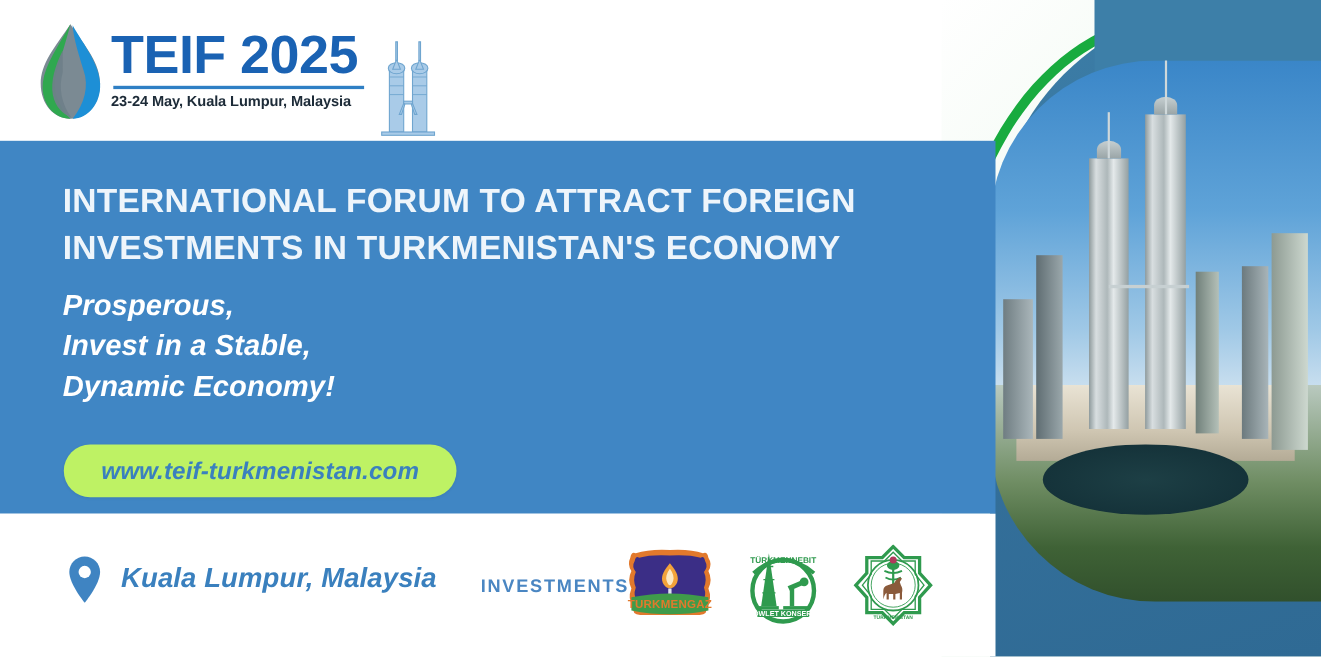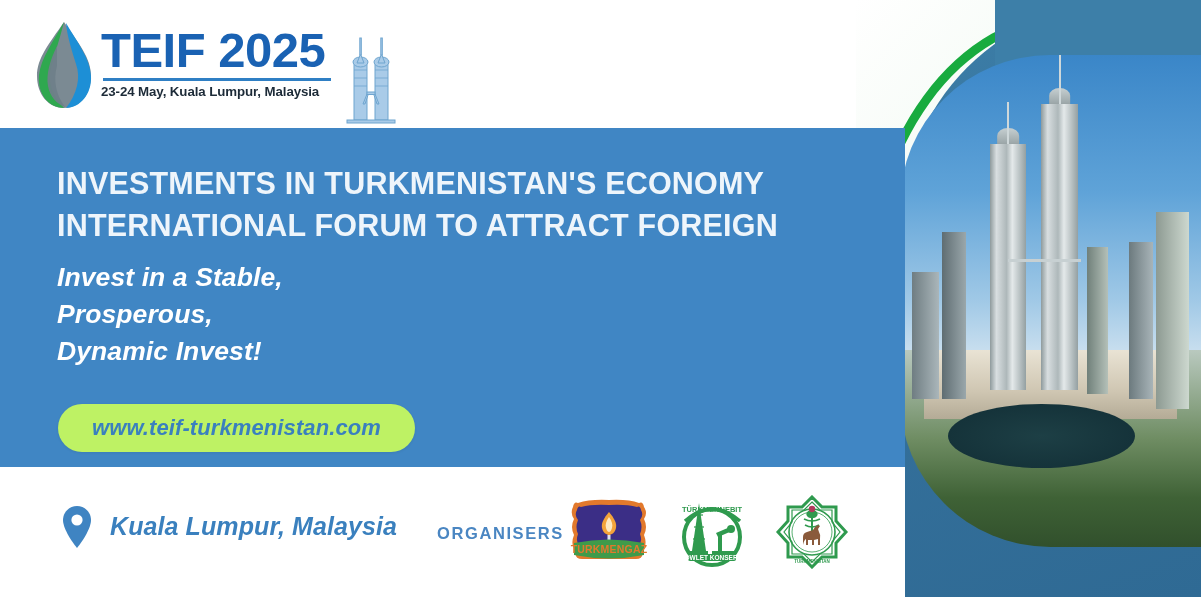--- a/index.html
+++ b/index.html
@@ -198,41 +198,41 @@
           <line x1="13" y1="46" x2="26" y2="46"></line>
         <line x1="13" y1="54" x2="26" y2="54"></line>
           <line x1="34" y1="38" x2="47" y2="38"></line>
         <line x1="34" y1="46" x2="47" y2="46"></line>
           <line x1="34" y1="54" x2="47" y2="54"></line>
       </g>
     </svg>
   </div>
 
   <div class="headline">
+    <span>INTERNATIONAL FORUM TO ATTRACT FOREIGN</span>
     <span>INVESTMENTS IN TURKMENISTAN'S  ECONOMY</span>
-    <span>INTERNATIONAL FORUM TO ATTRACT FOREIGN</span>
   </div>
 
   <div class="tagline">
+    <span>Prosperous,</span>
     <span>Invest in a Stable,</span>
-    <span>Prosperous,</span>
-    <span>Dynamic Invest!</span>
+    <span>Dynamic Economy!</span>
   </div>
 
   <div class="url-pill">www.teif-turkmenistan.com</div>
 
   <div class="footer"></div>
 
   <svg class="pin" viewBox="0 0 30 44">
     <path d="M15 1 C7.3 1 1 7.3 1 15 C1 26 15 43 15 43 C15 43 29 26 29 15 C29 7.3 22.7 1 15 1 Z" fill="#3f84c2"></path>
     <circle cx="15" cy="15" r="5.6" fill="#ffffff"></circle>
   </svg>
 
   <div class="city">Kuala Lumpur, Malaysia</div>
-  <div class="organisers">ORGANISERS</div>
+  <div class="organisers">INVESTMENTS</div>
 
   <div class="logos">
 
     <svg class="org org1" viewBox="0 0 82 72">
       <path d="M10 8 Q6 6 5 12 Q2 18 6 24 Q2 32 6 40 Q2 50 8 56 Q6 64 14 64 L68 64 Q76 64 74 56 Q80 50 76 40 Q80 32 76 24 Q80 18 76 12 Q75 6 71 8 Q60 4 41 5 Q22 4 10 8 Z" fill="#e2792c"></path>
       <path d="M13 12 Q10 10 9 15 Q6 20 10 25 Q7 32 10 39 Q7 47 12 52 Q11 59 17 59 L65 59 Q71 59 70 52 Q75 47 72 39 Q75 32 72 25 Q76 20 73 15 Q72 10 69 12 Q58 9 41 10 Q24 9 13 12 Z" fill="#3b2e86"></path>
       <g>
         <path d="M41 17 C46 23 49 28 48 33 C47 38 43 40 41 40 C39 40 35 38 34 33 C33 28 36 23 41 17 Z" fill="#f3a33a"></path>
         <path d="M41 22 C44 26 45 30 44 33 C43 36 42 37 41 37 C40 37 39 36 38 33 C37 30 38 26 41 22 Z" fill="#fde9c2"></path>
         <rect x="39.5" y="40" width="3" height="8" fill="#dfe2ef"></rect>

